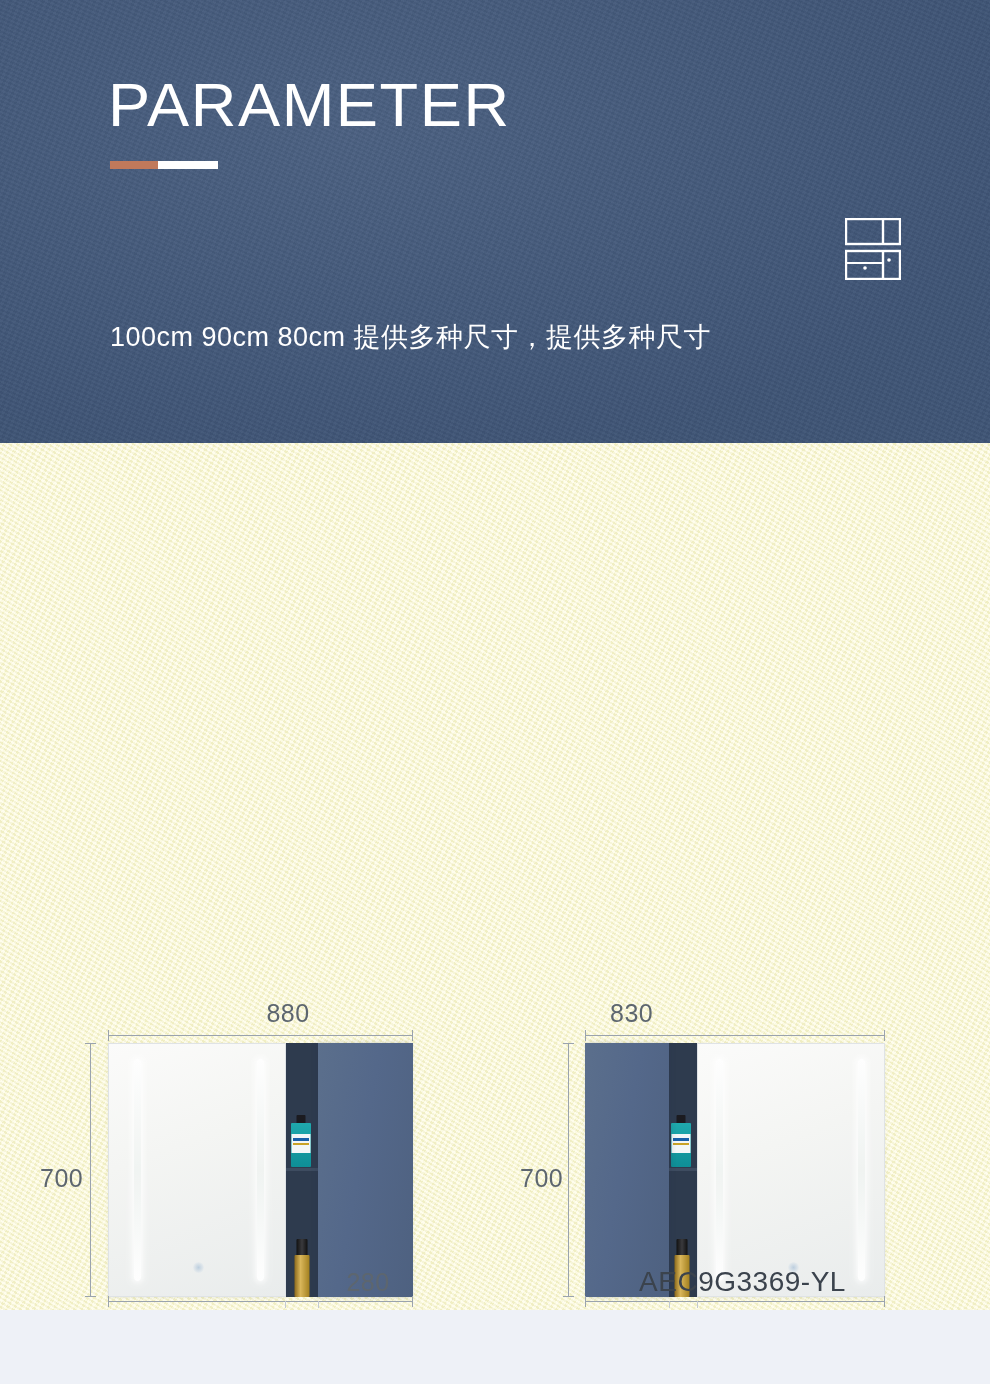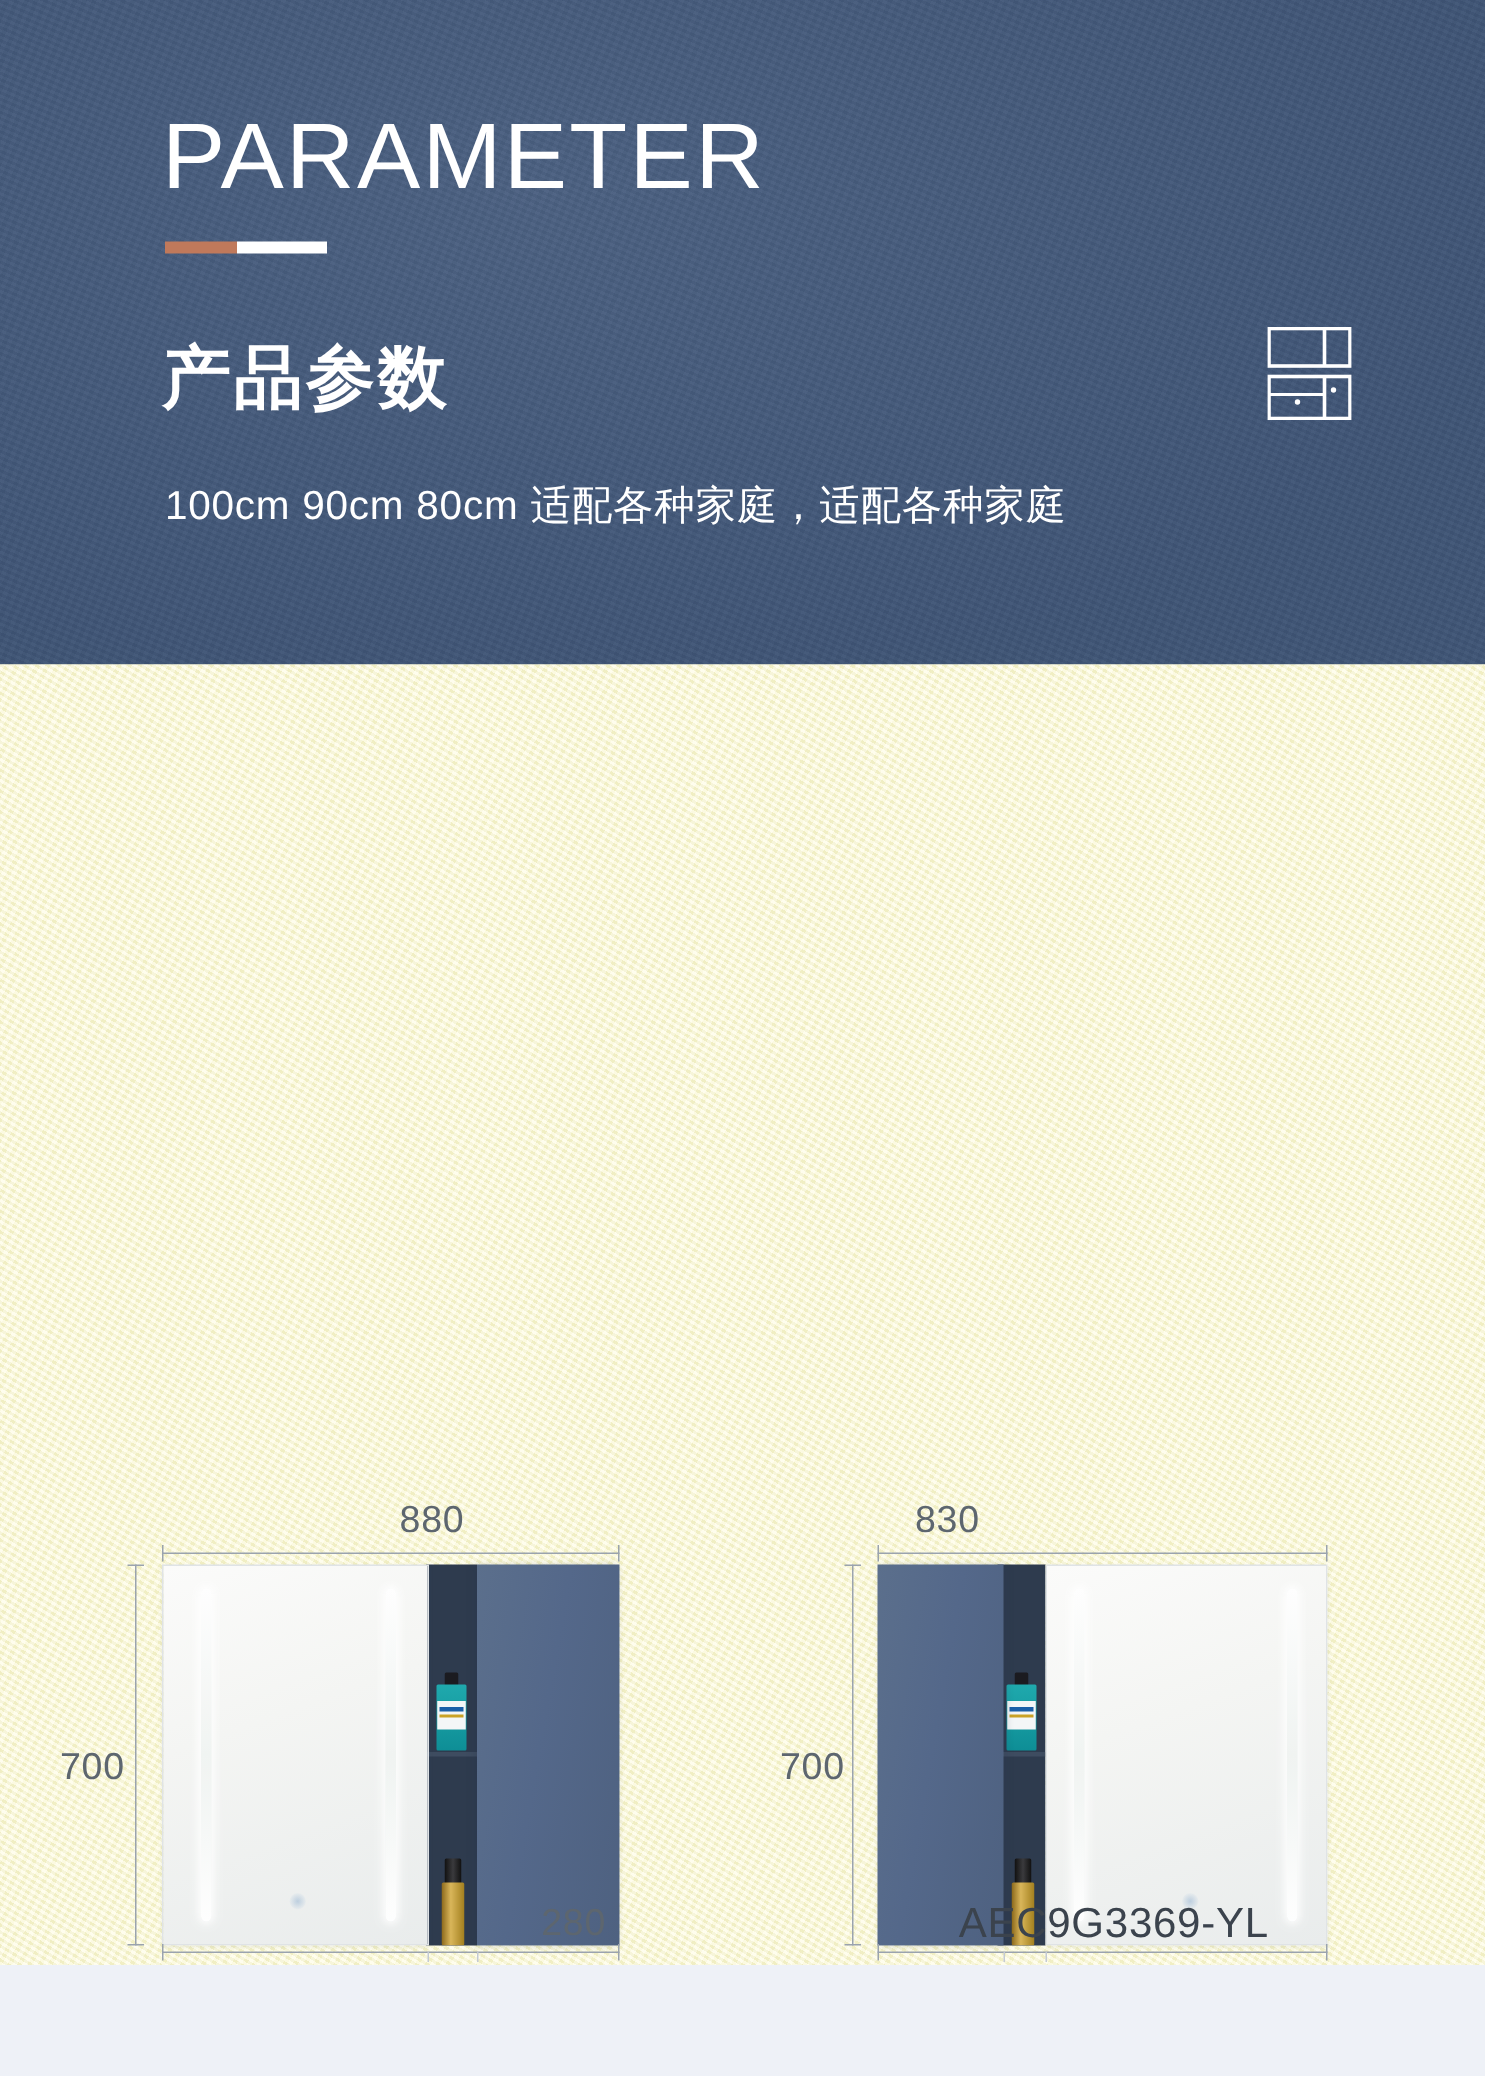--- a/index.html
+++ b/index.html
@@ -233,23 +233,22 @@
 
   <div class="header">
 
     <div class="header-title">PARAMETER</div>
 
     <div class="accent-rule">
       <span class="seg-a"></span>
       <span class="seg-b"></span>
     </div>
 
-    <div class="header-heading-cn">产品参数</div>
-
-    <div class="header-sub">100cm  90cm  80cm 适配各种家庭，适配各种家庭</div>
+
+    <div class="header-sub">100cm  90cm  80cm 提供多种尺寸，提供多种尺寸</div>
 
     <div class="header-icon">
       <svg width="56" height="62" viewBox="0 0 56 62" fill="none" aria-hidden="true">
         <rect x="1" y="1" width="54" height="25" stroke="#ffffff" stroke-width="2.4" fill="none"></rect>
         <line x1="38" y1="1" x2="38" y2="26" stroke="#ffffff" stroke-width="2.4"></line>
         <rect x="1" y="33" width="54" height="28" stroke="#ffffff" stroke-width="2.4" fill="none"></rect>
         <line x1="38" y1="33" x2="38" y2="61" stroke="#ffffff" stroke-width="2.4"></line>
         <line x1="1" y1="45" x2="38" y2="45" stroke="#ffffff" stroke-width="2"></line>
         <circle cx="20" cy="50" r="1.8" fill="#ffffff"></circle>
         <circle cx="44" cy="42" r="1.8" fill="#ffffff"></circle>
@@ -294,21 +293,21 @@
 
         <div class="mirror-door" style="left:210px; top:0; width:95px; height:254px;"></div>
       </div>
 
       <div class="dim-h" style="left:108px; top:858px; width:305px;"></div>
       <div class="ext-line" style="left:285px; top:858px; height:7px;"></div>
       <div class="ext-line" style="left:318px; top:858px; height:7px;"></div>
 
       <div class="dim-label" style="left:108px; top:869px; width:178px; text-align:center;">520</div>
       <div class="dim-label" style="left:275px; top:869px; width:52px; text-align:center;">80</div>
-      <div class="dim-label" style="left:332px; top:827px; width:72px; text-align:right;">280</div>
+      <div class="dim-label" style="left:332px; top:827px; width:72px; text-align:center;">280</div>
 
       <div class="dim-v" style="left:450px; top:938px; height:202px;"></div>
 
       <div class="vanity-unit" style="left:78px; top:920px; width:370px; height:226px;">
 
         <div class="faucet-body" style="left:132px; top:-28px; width:15px; height:55px;">
           <div class="faucet-lever" style="left:2px; top:14px; width:11px; height:5px;"></div>
         </div>
 
         <div class="soap-dish" style="left:246px; top:11px; width:32px; height:11px;">

